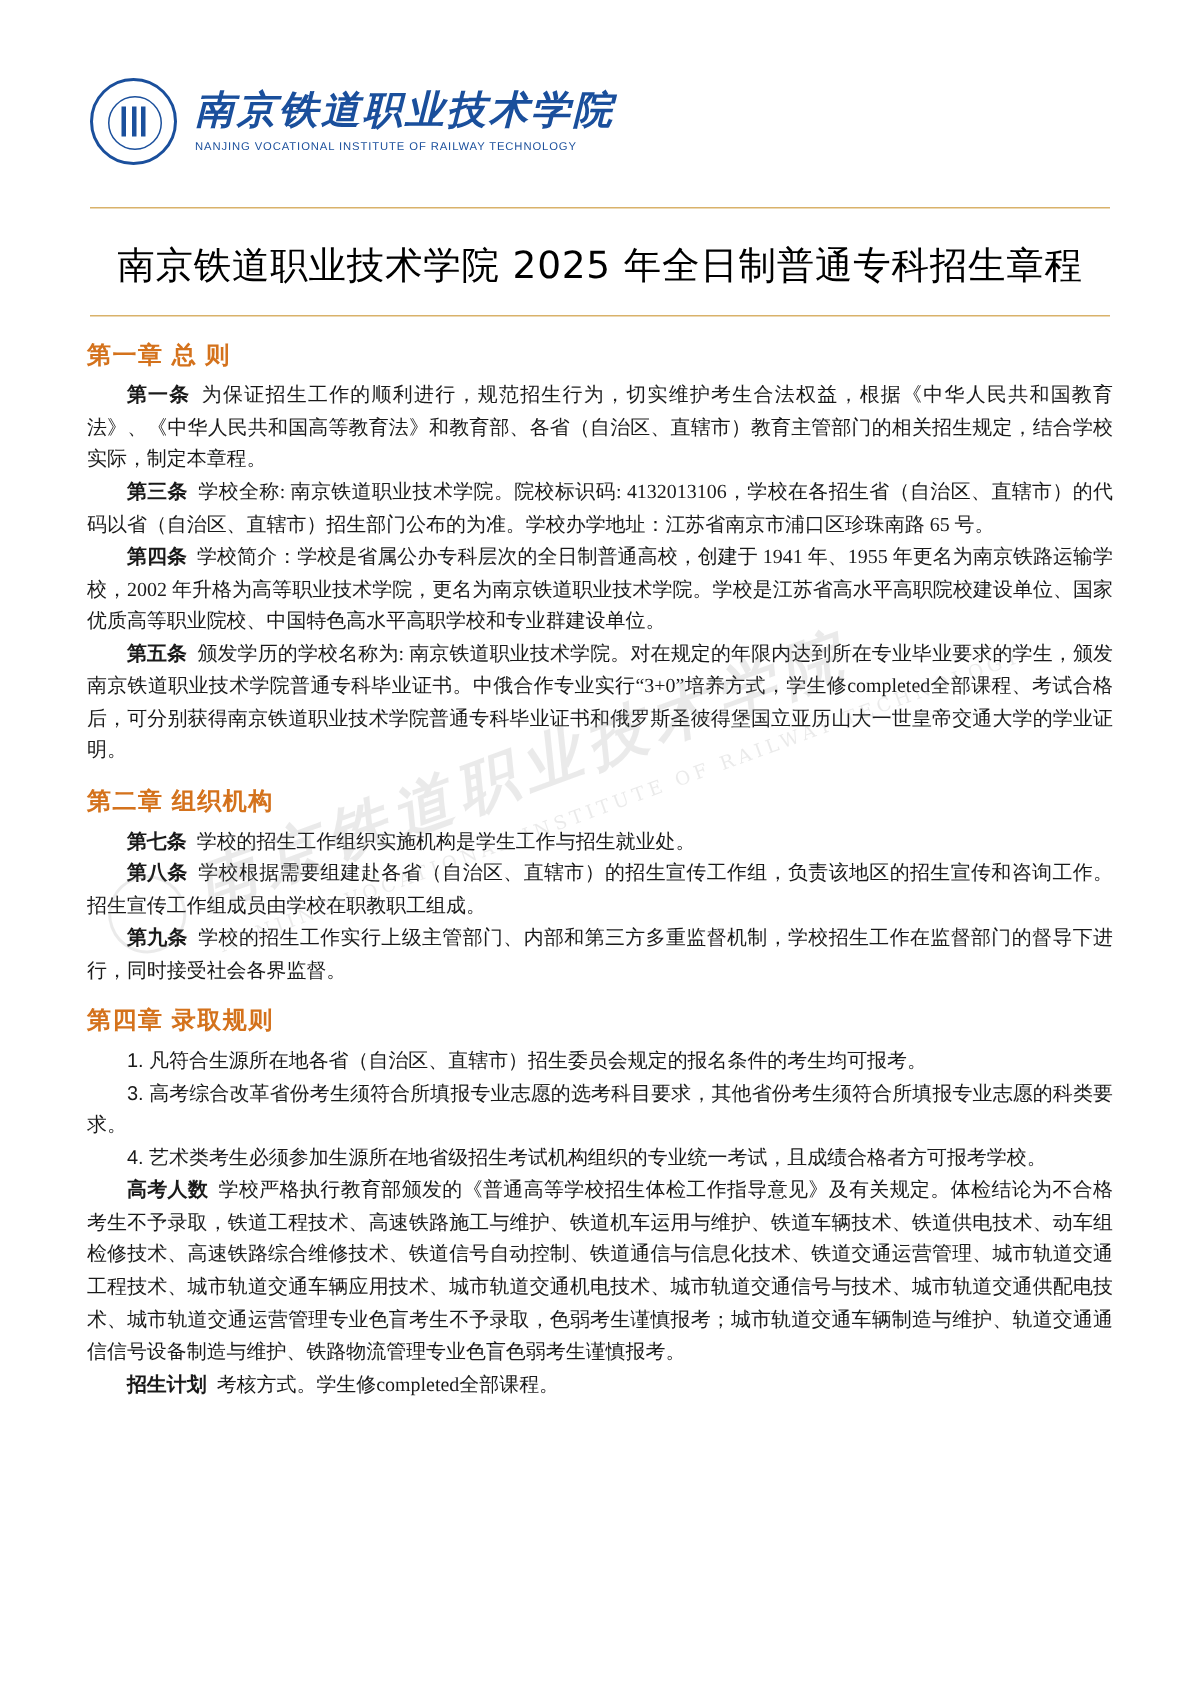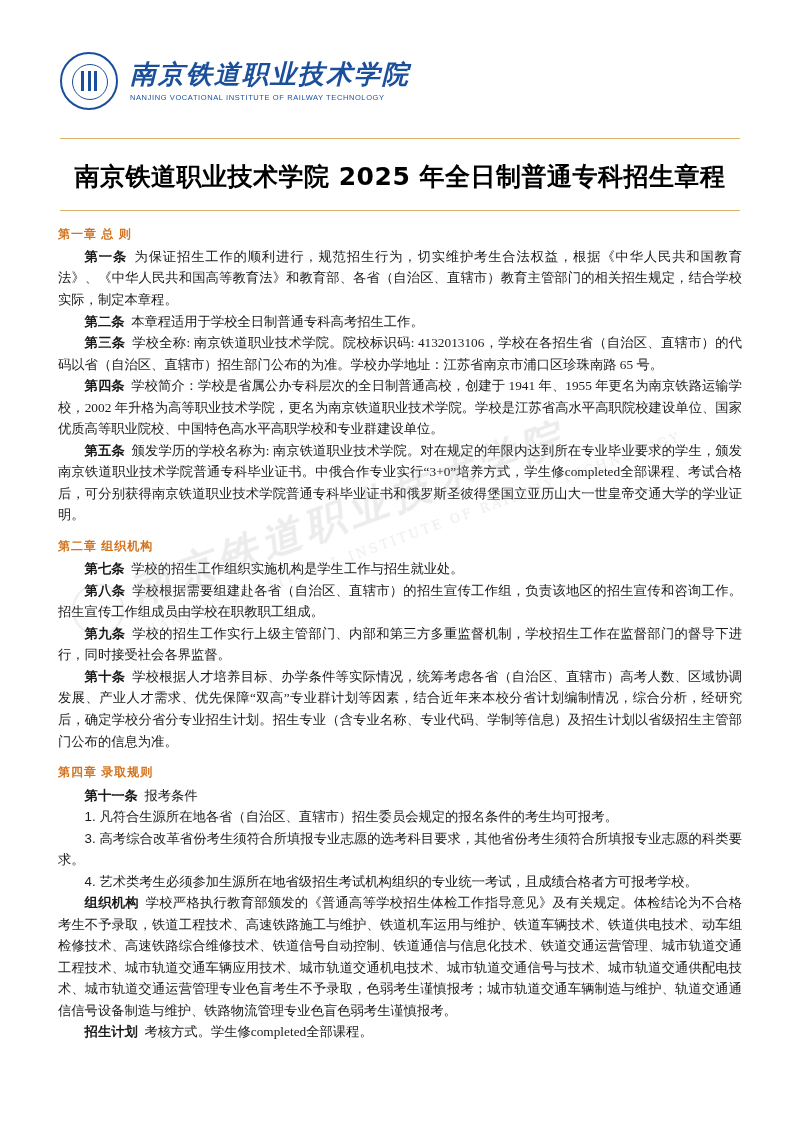--- a/index.html
+++ b/index.html
@@ -87,42 +87,42 @@
   .rule {
     margin: 28px 60px 0 60px;
     border-top: 1px solid #d9b26a;
   }
 
   
   .doc-title {
     margin: 22px 52px 0 52px;
     font-family: "DejaVu Sans", "Liberation Sans", sans-serif;
     font-size: 25px;
-    font-weight: bold;
+    font-weight: normal;
     color: #000;
     letter-spacing: 0.5px;
     text-align: center;
     line-height: 1.3;
   }
   .rule2 {
     margin: 16px 60px 0 60px;
     border-top: 1px solid #d9b26a;
   }
 
   
   .content {
     margin: 14px 58px 40px 58px;
     font-size: 13.3px;
     line-height: 1.62;
     text-align: justify;
   }
   .chapter {
     color: #d4721c;
     font-weight: bold;
-    font-size: 12px;
+    font-size: 16px;
     margin-top: 11px;
     margin-bottom: 2px;
     letter-spacing: 1px;
   }
   .para {
     margin: 0;
     text-indent: 2em;
     font-family: Liberation Serif, serif;
   }
   .para .art {
@@ -192,31 +192,28 @@
 
   <div class="watermark">
     <div class="wm-mark"></div>
     <div class="wm-line wm-cn">南京铁道职业技术学院</div>
     <div class="wm-line wm-en">NANJING VOCATIONAL INSTITUTE OF RAILWAY TECHNOLOGY</div>
   </div>
 
   <div class="content" id="content">
       <div class="chapter">第一章  总  则</div>
       <p class="para"><span class="art">第一条</span> <span>为保证招生工作的顺利进行，规范招生行为，切实维护考生合法权益，根据《中华人民共和国教育法》、《中华人民共和国高等教育法》和教育部、各省（自治区、直辖市）教育主管部门的相关招生规定，结合学校实际，制定本章程。</span></p>
-      <p class="para"><span class="art">第二条</span> <span>本章程适用于学校全日制普通专科高考招生工作。</span></p>
       <p class="para"><span class="art">第三条</span> <span>学校全称: 南京铁道职业技术学院。院校标识码: 4132013106，学校在各招生省（自治区、直辖市）的代码以省（自治区、直辖市）招生部门公布的为准。学校办学地址：江苏省南京市浦口区珍珠南路 65 号。</span></p>
       <p class="para"><span class="art">第四条</span> <span>学校简介：学校是省属公办专科层次的全日制普通高校，创建于 1941 年、1955 年更名为南京铁路运输学校，2002 年升格为高等职业技术学院，更名为南京铁道职业技术学院。学校是江苏省高水平高职院校建设单位、国家优质高等职业院校、中国特色高水平高职学校和专业群建设单位。</span></p>
       <p class="para"><span class="art">第五条</span> <span>颁发学历的学校名称为: 南京铁道职业技术学院。对在规定的年限内达到所在专业毕业要求的学生，颁发南京铁道职业技术学院普通专科毕业证书。中俄合作专业实行“3+0”培养方式，学生修completed全部课程、考试合格后，可分别获得南京铁道职业技术学院普通专科毕业证书和俄罗斯圣彼得堡国立亚历山大一世皇帝交通大学的学业证明。</span></p>
       <div class="chapter">第二章  组织机构</div>
       <p class="para"><span class="art">第七条</span> <span>学校的招生工作组织实施机构是学生工作与招生就业处。</span></p>
       <p class="para"><span class="art">第八条</span> <span>学校根据需要组建赴各省（自治区、直辖市）的招生宣传工作组，负责该地区的招生宣传和咨询工作。招生宣传工作组成员由学校在职教职工组成。</span></p>
       <p class="para"><span class="art">第九条</span> <span>学校的招生工作实行上级主管部门、内部和第三方多重监督机制，学校招生工作在监督部门的督导下进行，同时接受社会各界监督。</span></p>
-      <p class="para"><span class="art">第十条</span> <span>学校根据人才培养目标、办学条件等实际情况，统筹考虑各省（自治区、直辖市）高考人数、区域协调发展、产业人才需求、优先保障“双高”专业群计划等因素，结合近年来本校分省计划编制情况，综合分析，经研究后，确定学校分省分专业招生计划。招生专业（含专业名称、专业代码、学制等信息）及招生计划以省级招生主管部门公布的信息为准。</span></p>
       <div class="chapter">第四章  录取规则</div>
-      <p class="para"><span class="art">第十一条</span> <span>报考条件</span></p>
       <p class="sub"><span>1. 凡符合生源所在地各省（自治区、直辖市）招生委员会规定的报名条件的考生均可报考。</span></p>
       <p class="sub"><span>3. 高考综合改革省份考生须符合所填报专业志愿的选考科目要求，其他省份考生须符合所填报专业志愿的科类要求。</span></p>
       <p class="sub"><span>4. 艺术类考生必须参加生源所在地省级招生考试机构组织的专业统一考试，且成绩合格者方可报考学校。</span></p>
-      <p class="para"><span class="art">组织机构</span> <span>学校严格执行教育部颁发的《普通高等学校招生体检工作指导意见》及有关规定。体检结论为不合格考生不予录取，铁道工程技术、高速铁路施工与维护、铁道机车运用与维护、铁道车辆技术、铁道供电技术、动车组检修技术、高速铁路综合维修技术、铁道信号自动控制、铁道通信与信息化技术、铁道交通运营管理、城市轨道交通工程技术、城市轨道交通车辆应用技术、城市轨道交通机电技术、城市轨道交通信号与技术、城市轨道交通供配电技术、城市轨道交通运营管理专业色盲考生不予录取，色弱考生谨慎报考；城市轨道交通车辆制造与维护、轨道交通通信信号设备制造与维护、铁路物流管理专业色盲色弱考生谨慎报考。</span></p>
+      <p class="para"><span class="art">高考人数</span> <span>学校严格执行教育部颁发的《普通高等学校招生体检工作指导意见》及有关规定。体检结论为不合格考生不予录取，铁道工程技术、高速铁路施工与维护、铁道机车运用与维护、铁道车辆技术、铁道供电技术、动车组检修技术、高速铁路综合维修技术、铁道信号自动控制、铁道通信与信息化技术、铁道交通运营管理、城市轨道交通工程技术、城市轨道交通车辆应用技术、城市轨道交通机电技术、城市轨道交通信号与技术、城市轨道交通供配电技术、城市轨道交通运营管理专业色盲考生不予录取，色弱考生谨慎报考；城市轨道交通车辆制造与维护、轨道交通通信信号设备制造与维护、铁路物流管理专业色盲色弱考生谨慎报考。</span></p>
       <p class="para"><span class="art">招生计划</span> <span>考核方式。学生修completed全部课程。</span></p>
     </div>
 
 </div>
 
 </body></html>

